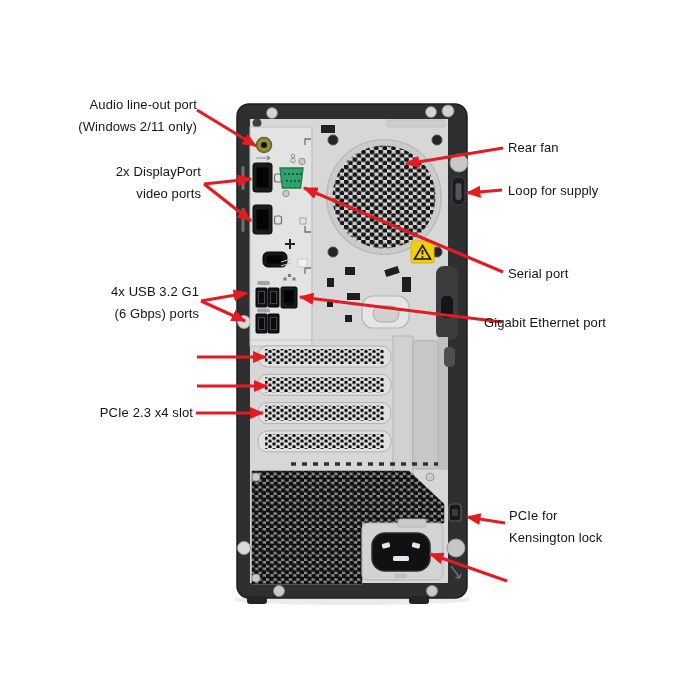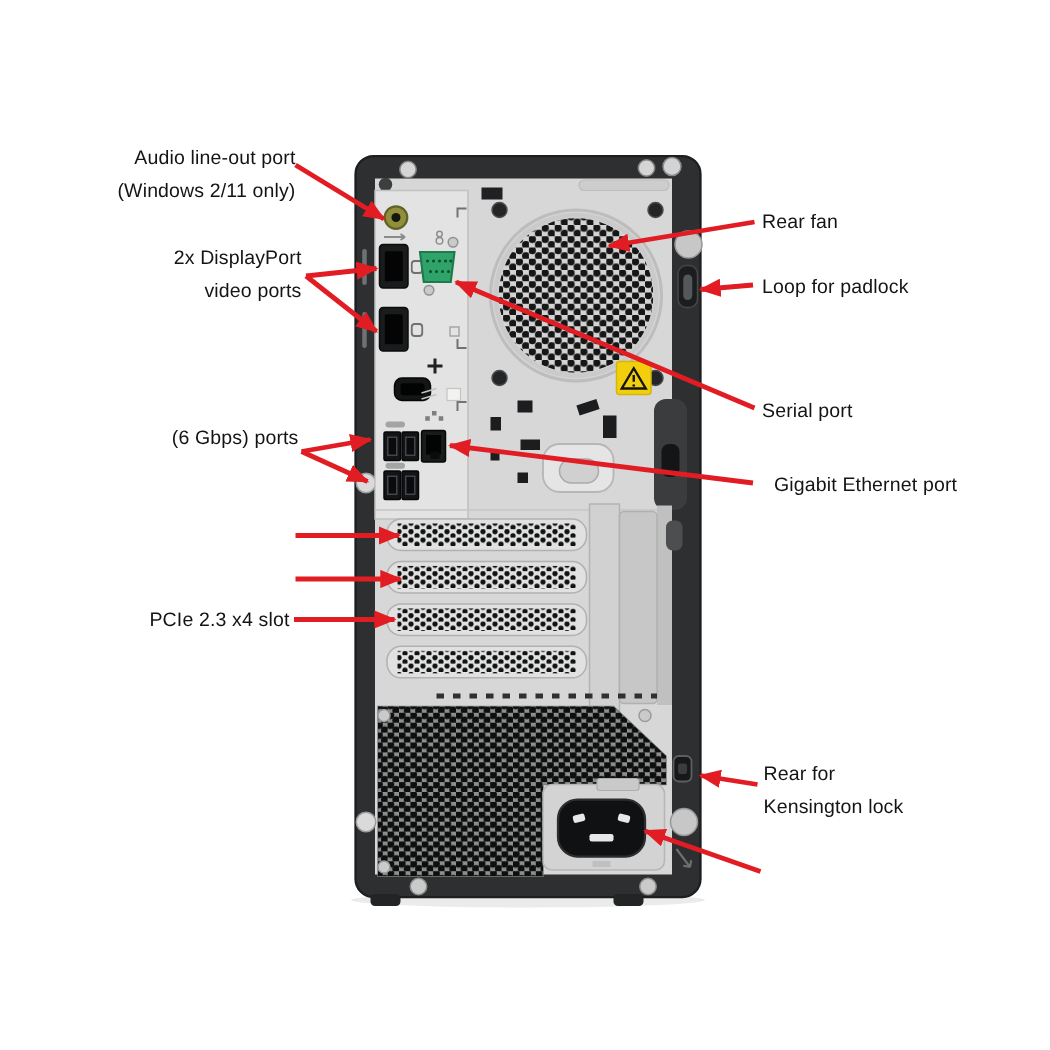--- a/index.html
+++ b/index.html
@@ -256,36 +256,37 @@
 
 <div class="lbl left" style="top:94px;right:503px">
   <div>Audio line-out port</div>
   <div>(Windows 2/11 only)</div>
 </div>
 <div class="lbl left" style="top:161px;right:499px">
   <div>2x DisplayPort</div>
   <div>video ports</div>
 </div>
 <div class="lbl left" style="top:281px;right:501px">
+  <div>4x USB 3.2 G1</div>
   <div>(6 Gbps) ports</div>
 </div>
 <div class="lbl left" style="top:402px;right:507px">
   <div>PCIe 2.3 x4 slot</div>
 </div>
 
 <div class="lbl" style="top:137px;left:508px">
   <div>Rear fan</div>
 </div>
 <div class="lbl" style="top:180px;left:508px">
-  <div>Loop for padlock</div>
+  <div>Loop for supply</div>
 </div>
 <div class="lbl" style="top:263px;left:508px">
   <div>Serial port</div>
 </div>
-<div class="lbl" style="top:312px;left:516px">
+<div class="lbl" style="top:312px;left:484px">
   <div>Gigabit Ethernet port</div>
 </div>
 <div class="lbl" style="top:505px;left:509px">
-  <div>Rear for</div>
+  <div>PCIe for</div>
   <div>Kensington lock</div>
 </div>
 
 </div>
 
 </body></html>

